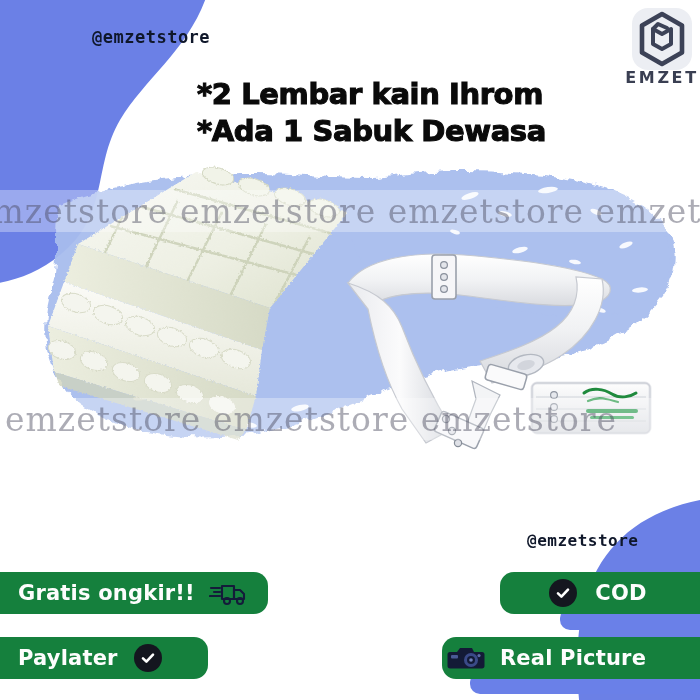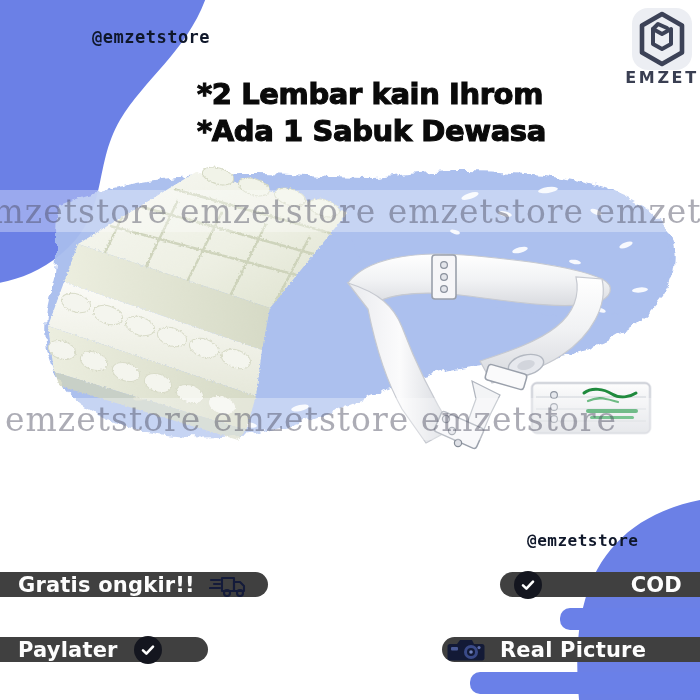--- a/index.html
+++ b/index.html
@@ -77,39 +77,39 @@
     background:rgba(255,255,255,0.32);
     pointer-events:none;
   }
   #wm-band-1 { top:190px; }
   #wm-band-2 { top:398px; }
 
   
   .badge {
     position:absolute;
     display:flex; align-items:center;
-    background:#404040;
+    background:#15803d;
     color:#ffffff;
     border-radius:13px;
     padding:0 18px;
-    height:25px;
+    height:42px;
   }
   .badge-label {
     font-family:"DejaVu Sans", sans-serif;
     font-weight:700;
     font-size:21px;
     letter-spacing:0.2px;
     white-space:nowrap;
     color:#fdfdfd;
   }
   .badge-ico { display:flex; align-items:center; justify-content:center; }
 
   #badge-ongkir   { left:0px;   top:572px; width:268px; border-radius:0 14px 14px 0; justify-content:flex-start; gap:14px; padding-left:18px; }
   #badge-paylater { left:0px;   top:637px; width:208px; border-radius:0 14px 14px 0; justify-content:flex-start; gap:16px; }
-  #badge-cod      { left:500px; top:572px; width:200px; border-radius:14px 0 0 14px; justify-content:space-between; gap:18px; padding-left:14px; }
+  #badge-cod      { left:500px; top:572px; width:200px; border-radius:14px 0 0 14px; justify-content:center; gap:18px; padding-left:14px; }
   #badge-real     { left:442px; top:637px; width:258px; border-radius:14px 0 0 14px; justify-content:flex-start; gap:14px; padding-left:4px; }
 
   .accent-bar { position:absolute; background:#6a80e8; border-radius:10px 0 0 10px; }
   #accent-cod  { left:560px; top:608px; width:140px; height:22px; }
   #accent-real { left:470px; top:672px; width:230px; height:22px; }
 
   .check-circle {
     width:28px; height:28px; border-radius:50%;
     background:#14161f;
     display:flex; align-items:center; justify-content:center;

